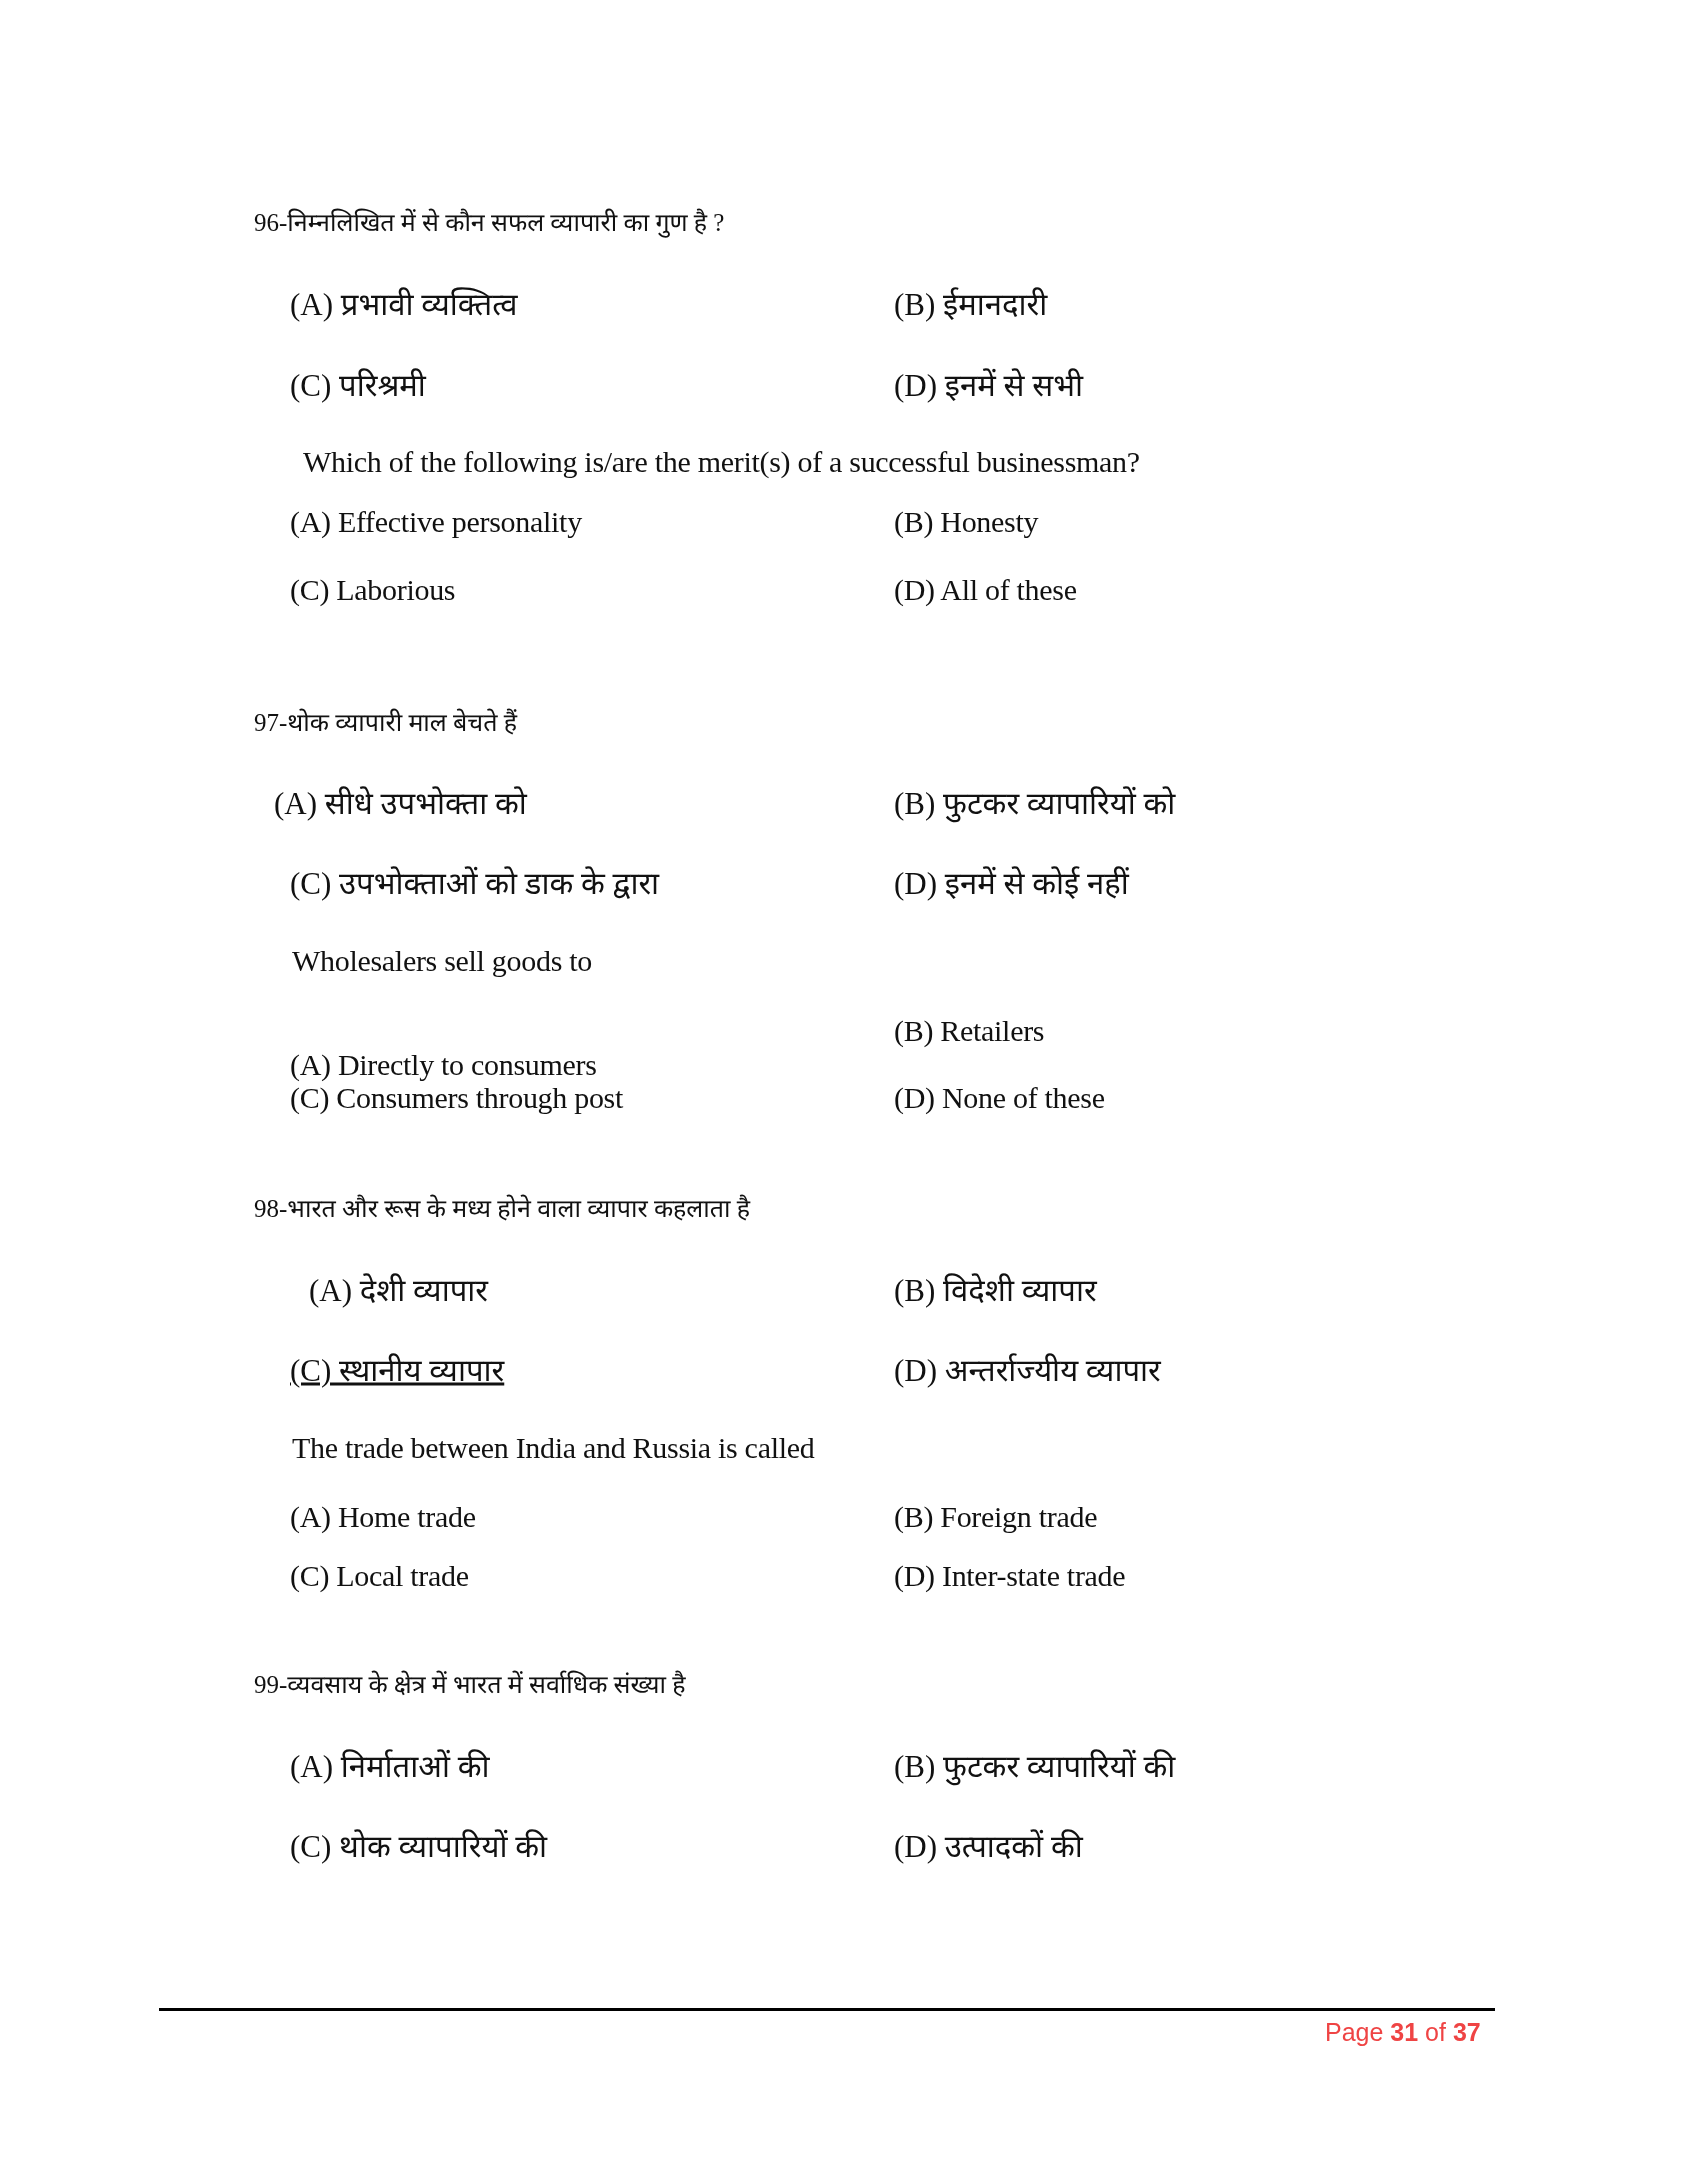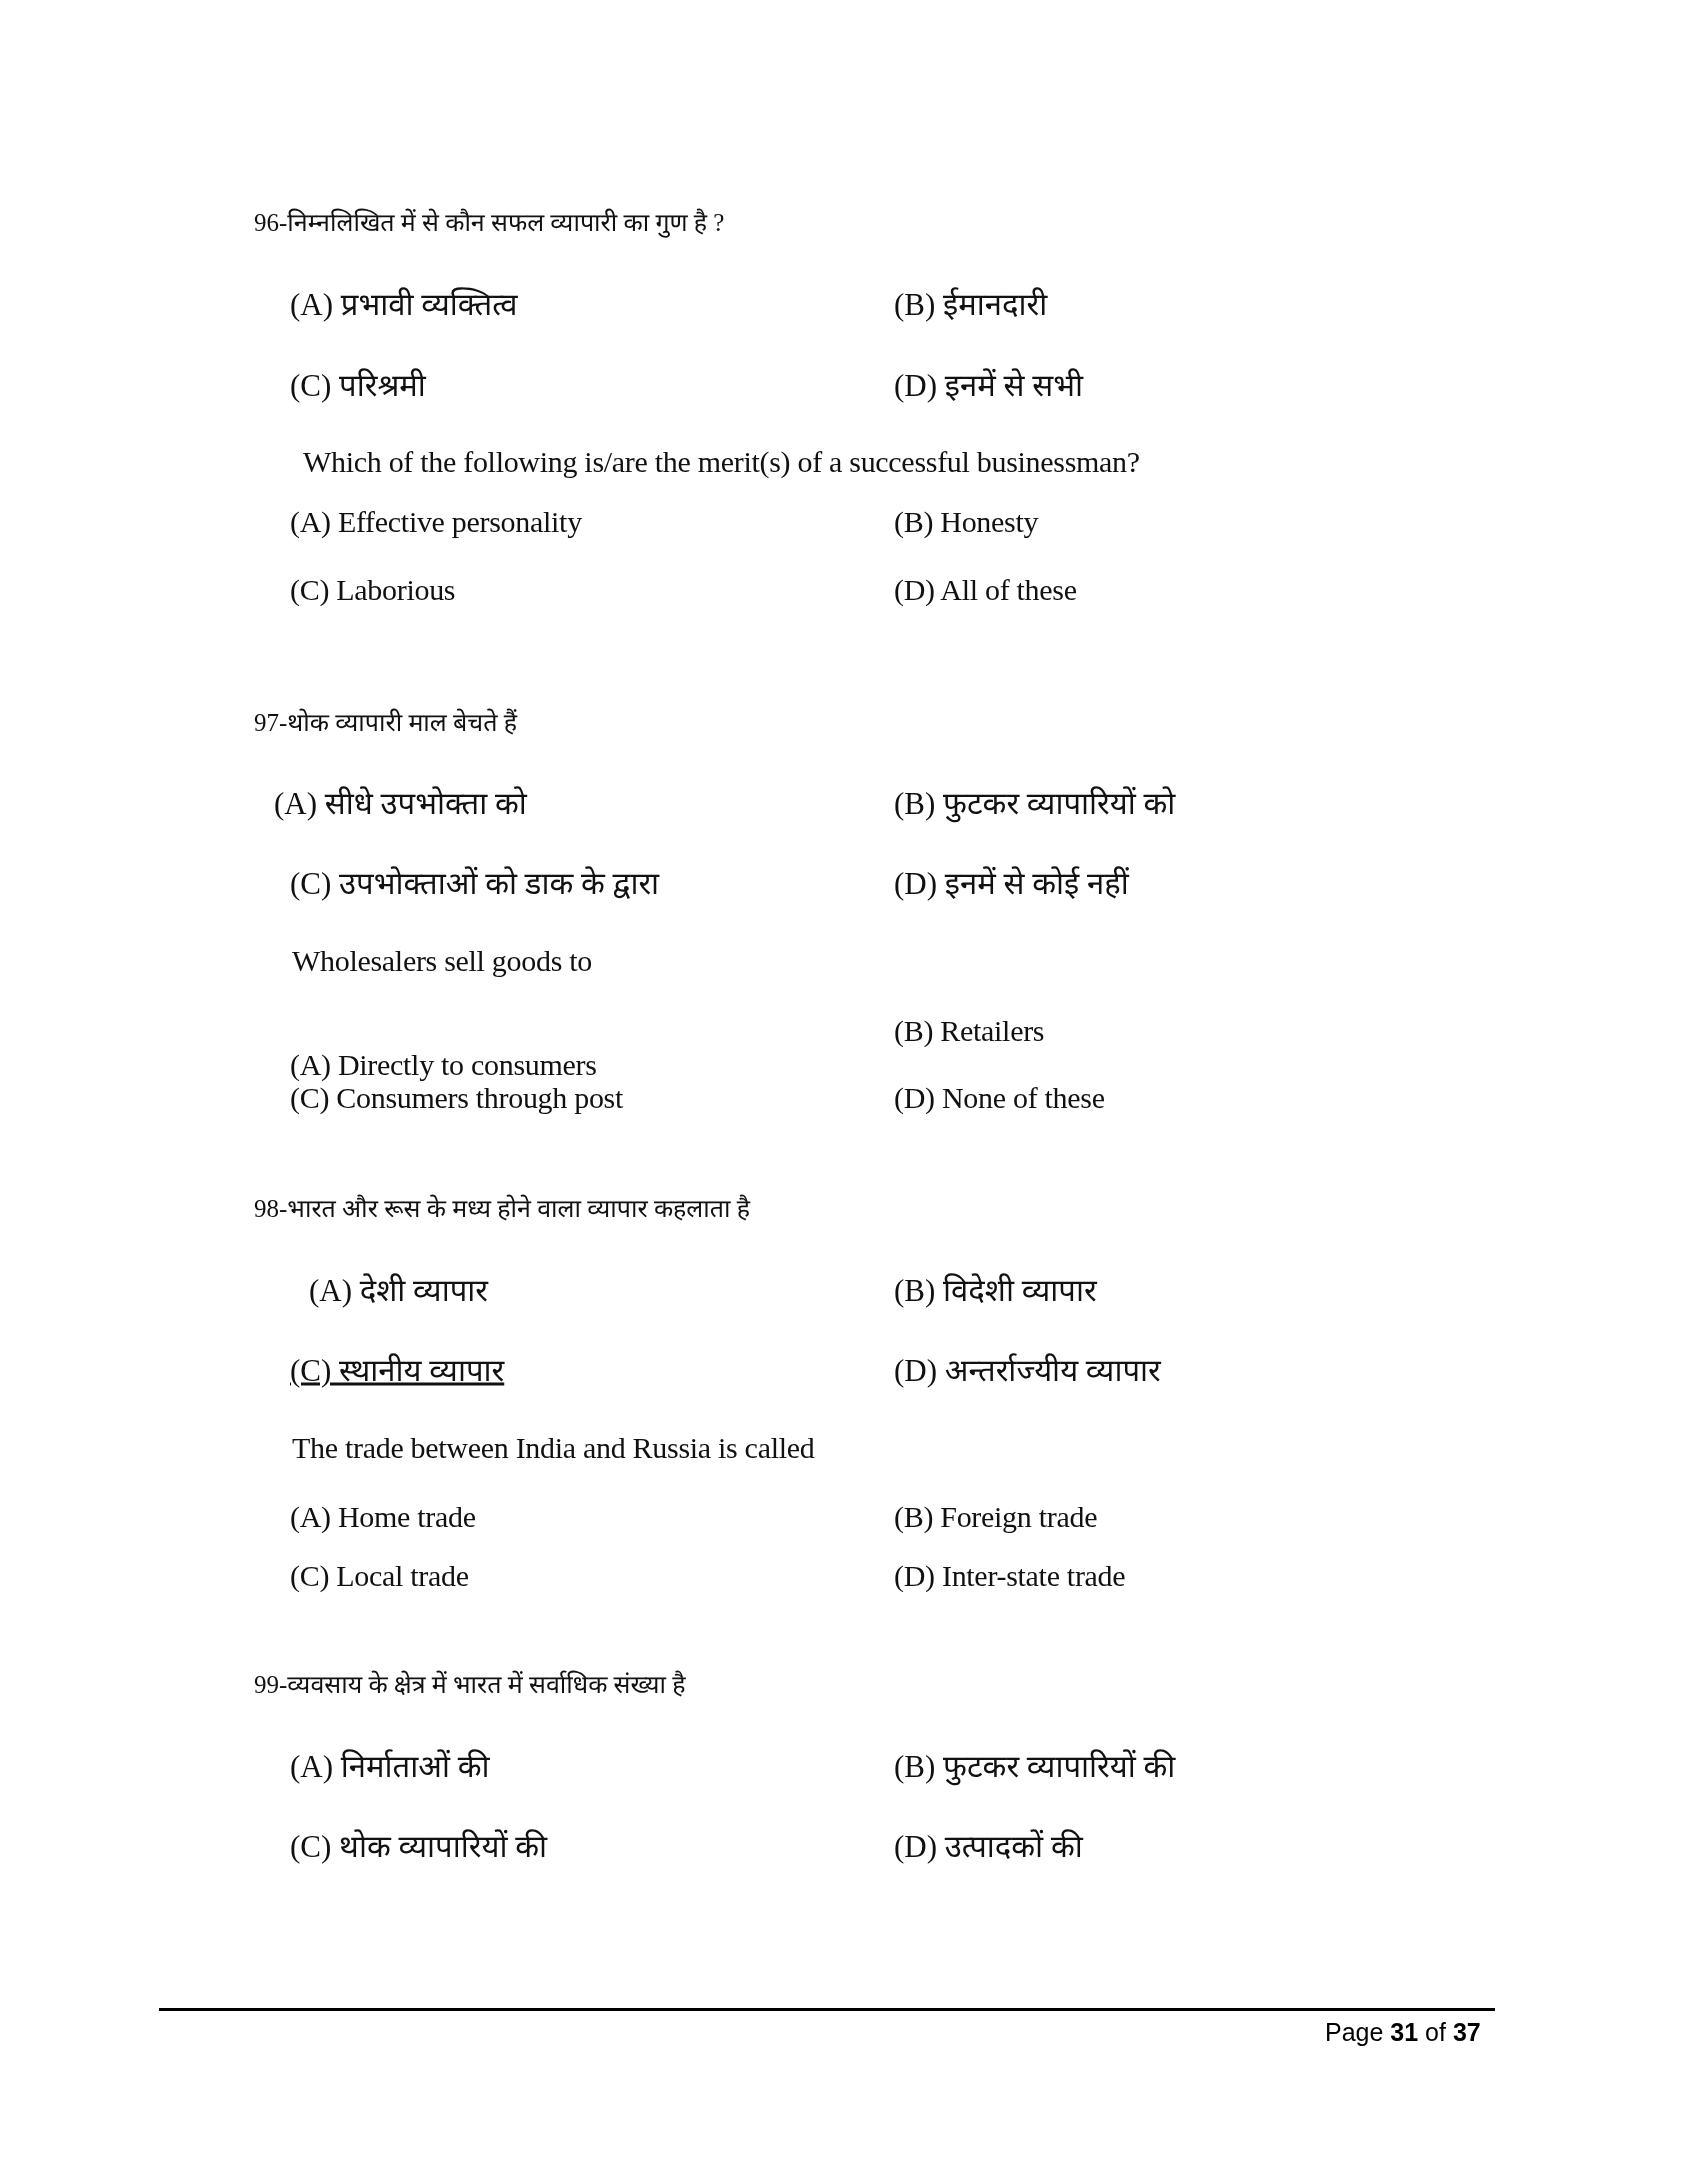--- a/index.html
+++ b/index.html
@@ -4,21 +4,21 @@
 <style>
   html, body { margin:0; padding:0; background:#ffffff; }
   body { width:1683px; height:2178px; position:relative; overflow:hidden;
          font-family:"Liberation Serif", "DejaVu Serif", serif; color:#111; }
   .t { position:absolute; white-space:nowrap; line-height:1; transform:translateY(-50%); }
   .q { font-size:25px; }
   .o { font-size:31px; }
   .e { font-size:30px; letter-spacing:-0.3px; }
   .rule { position:absolute; left:159px; top:2008px; width:1336px; height:3px; background:#000; }
   .footer { position:absolute; left:1325px; top:2032px; transform:translateY(-50%);
-            font-family:"Liberation Sans", "DejaVu Sans", sans-serif; font-size:25px; color:#000000; white-space:nowrap; }
+            font-family:"Liberation Sans", "DejaVu Sans", sans-serif; font-size:25px; color:#ef4444; white-space:nowrap; }
   .footer b { font-weight:bold; }
 </style>
 </head>
 <body>
 
 <div class="t q" style="left:254px;top:222px;">96-निम्नलिखित में से कौन सफल व्यापारी का गुण है ?</div>
 <div class="t o" style="left:290px;top:304px;">(A) प्रभावी व्यक्तित्व</div>
 <div class="t o" style="left:894px;top:304px;">(B) ईमानदारी</div>
 <div class="t o" style="left:290px;top:385px;">(C) परिश्रमी</div>
 <div class="t o" style="left:894px;top:385px;">(D) इनमें से सभी</div>

